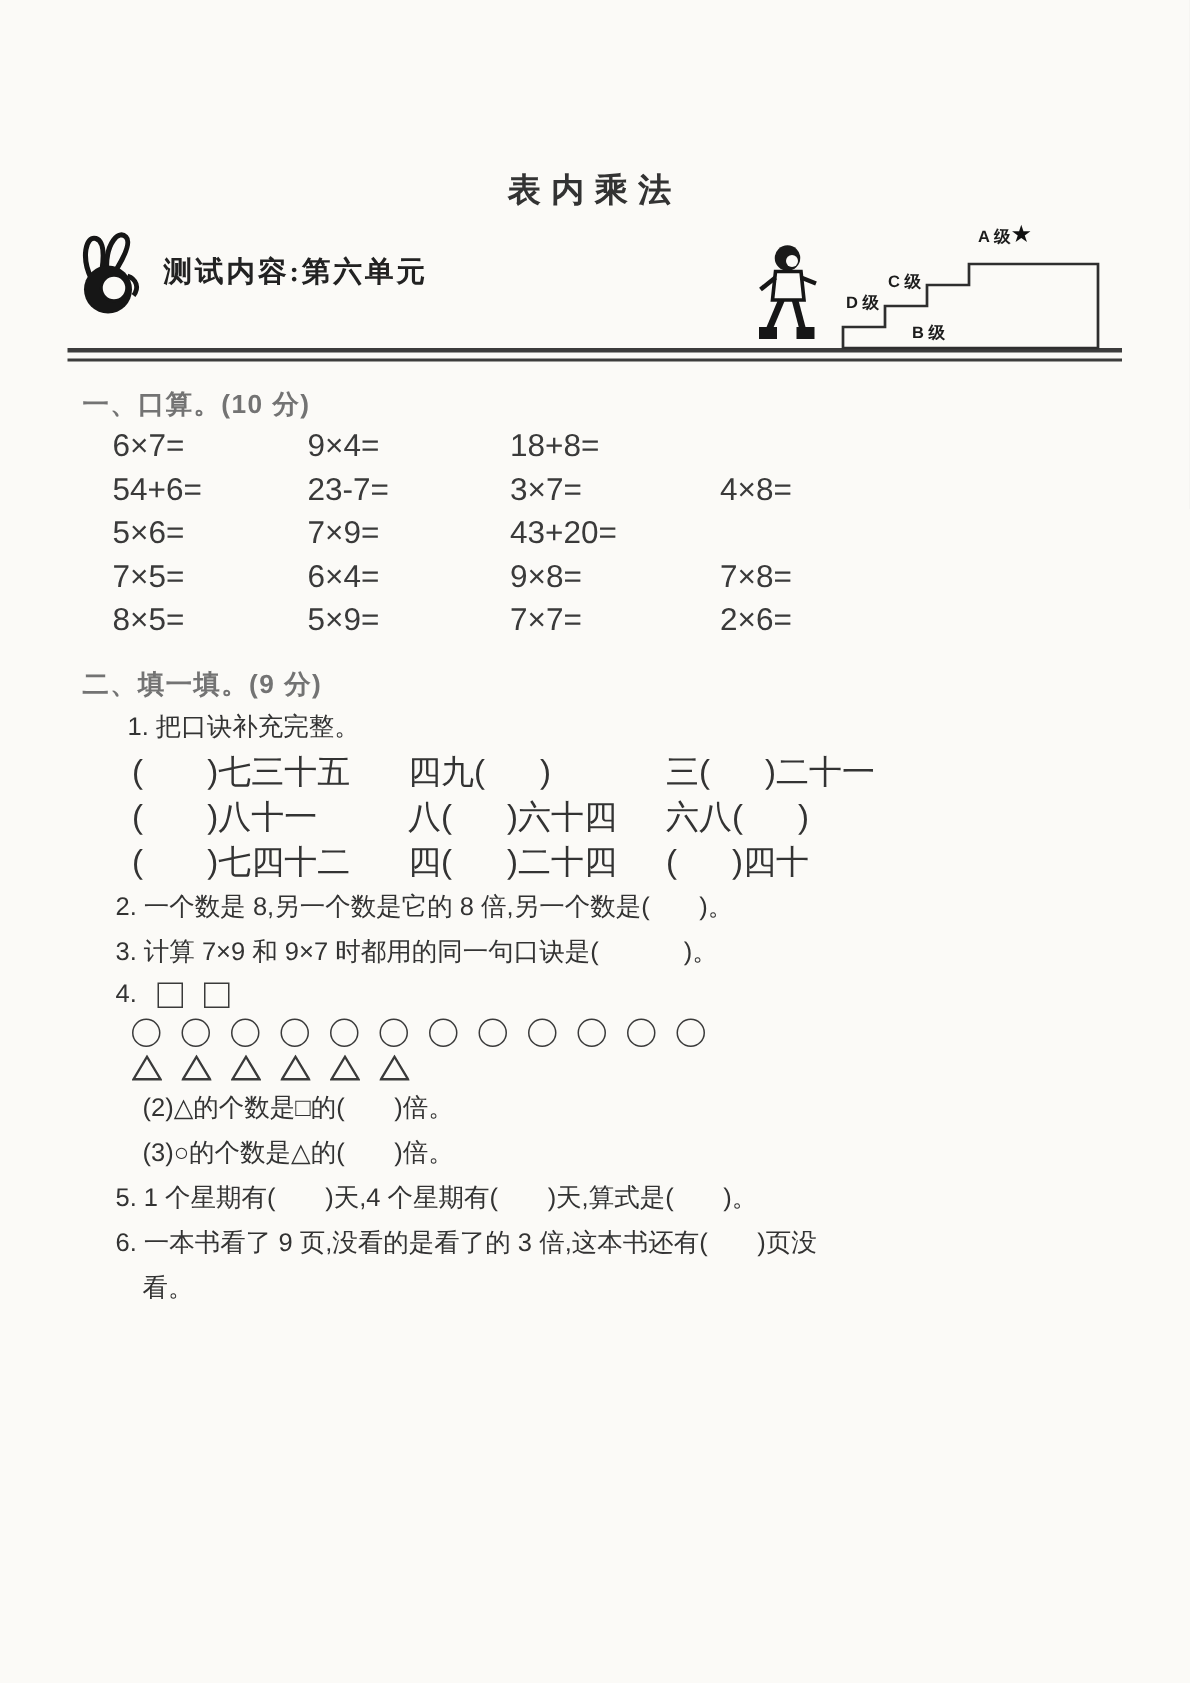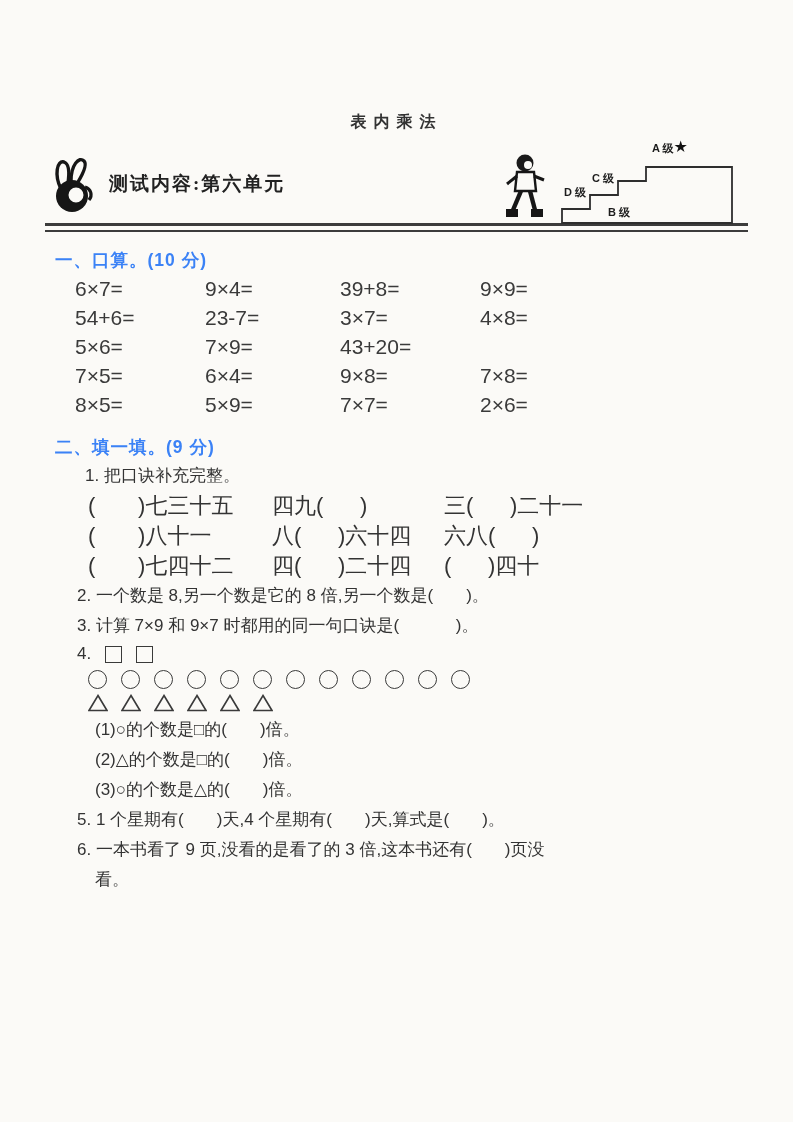--- a/index.html
+++ b/index.html
@@ -12,34 +12,34 @@
   .page {
     position: relative;
     width: 793px; height: 1122px;
     background: #fbfaf7;
     overflow: hidden;
   }
   .title {
     margin-top: 112px;
     text-align: center;
     font-family: "Liberation Serif", "DejaVu Serif", serif;
-    font-size: 16px;
+    font-size: 22px;
     font-weight: 600;
     letter-spacing: 7px;
     color: #333;
   }
   
   .header {
     margin: 16px 45px 0 45px;
     height: 74px;
     display: flex;
     justify-content: space-between;
     align-items: flex-end;
   }
-  .header-left { display: flex; align-items: center; gap: 6px; padding-bottom: 8px; }
+  .header-left { display: flex; align-items: center; gap: 6px; padding-bottom: 20px; }
   .test-content {
     font-size: 19px;
     font-weight: 700;
     letter-spacing: 2px;
     font-family: "Liberation Serif", "DejaVu Serif", serif;
     color: #222;
   }
   .stairs-group { display: flex; align-items: flex-end; gap: 10px; padding-right: 10px; }
   .stairs-wrap { position: relative; width: 182px; height: 80px; }
   .stairs-wrap svg { position: absolute; left: 0; bottom: -2px; }
@@ -63,21 +63,21 @@
   }
   
   .sheet { margin: 0 45px; }
   h2.sec {
     padding-left: 10px;
     margin-top: 14px;
     font-size: 17.5px;
     font-weight: 700;
     line-height: 28px;
     letter-spacing: 1px;
-    color: #3b82f6;
+    color: #737373;
   }
   .calc-row {
     padding-left: 30px;
     display: grid;
     grid-template-columns: 130px 135px 140px 1fr;
     line-height: 29px;
     font-size: 21px;
     color: #3a3a3a;
   }
   .q-line { font-size: 17px; line-height: 30px; color: #333; }
@@ -162,22 +162,21 @@
 
   <div class="double-rule"></div>
 
   <div class="sheet">
 
     <h2 class="sec">一、口算。(10 分)</h2>
     <div id="calc-grid">
         <div class="calc-row">
           <span class="calc-cell">6×7=</span>
           <span class="calc-cell">9×4=</span>
-          <span class="calc-cell">39+8=</span>
-          <span class="calc-cell">9×9=</span>
+          <span class="calc-cell">18+8=</span>
         </div>
         <div class="calc-row">
           <span class="calc-cell">54+6=</span>
           <span class="calc-cell">23-7=</span>
           <span class="calc-cell">3×7=</span>
           <span class="calc-cell">4×8=</span>
         </div>
         <div class="calc-row">
           <span class="calc-cell">5×6=</span>
           <span class="calc-cell">7×9=</span>
@@ -256,21 +255,20 @@
           <polygon points="10,1.5 19,16.5 1,16.5" fill="none" stroke="#3a3a3a" stroke-width="1.6"></polygon>
         </svg>
         <svg width="20" height="18" viewBox="0 0 20 18" class="tri-svg">
           <polygon points="10,1.5 19,16.5 1,16.5" fill="none" stroke="#3a3a3a" stroke-width="1.6"></polygon>
         </svg>
         <svg width="20" height="18" viewBox="0 0 20 18" class="tri-svg">
           <polygon points="10,1.5 19,16.5 1,16.5" fill="none" stroke="#3a3a3a" stroke-width="1.6"></polygon>
         </svg>
       </div>
     <div id="subitems">
-        <div class="q-line subitem">(1)○的个数是□的(&nbsp;&nbsp;&nbsp;&nbsp;&nbsp;&nbsp;&nbsp;)倍。</div>
         <div class="q-line subitem">(2)△的个数是□的(&nbsp;&nbsp;&nbsp;&nbsp;&nbsp;&nbsp;&nbsp;)倍。</div>
         <div class="q-line subitem">(3)○的个数是△的(&nbsp;&nbsp;&nbsp;&nbsp;&nbsp;&nbsp;&nbsp;)倍。</div>
       </div>
 
     <div class="q-line q-num">5. 1 个星期有(&nbsp;&nbsp;&nbsp;&nbsp;&nbsp;&nbsp;&nbsp;)天,4 个星期有(&nbsp;&nbsp;&nbsp;&nbsp;&nbsp;&nbsp;&nbsp;)天,算式是(&nbsp;&nbsp;&nbsp;&nbsp;&nbsp;&nbsp;&nbsp;)。</div>
     <div class="q-line q-num">6. 一本书看了 9 页,没看的是看了的 3 倍,这本书还有(&nbsp;&nbsp;&nbsp;&nbsp;&nbsp;&nbsp;&nbsp;)页没</div>
     <div class="q-line q6-wrap2">看。</div>
 
   </div>
 </div>

